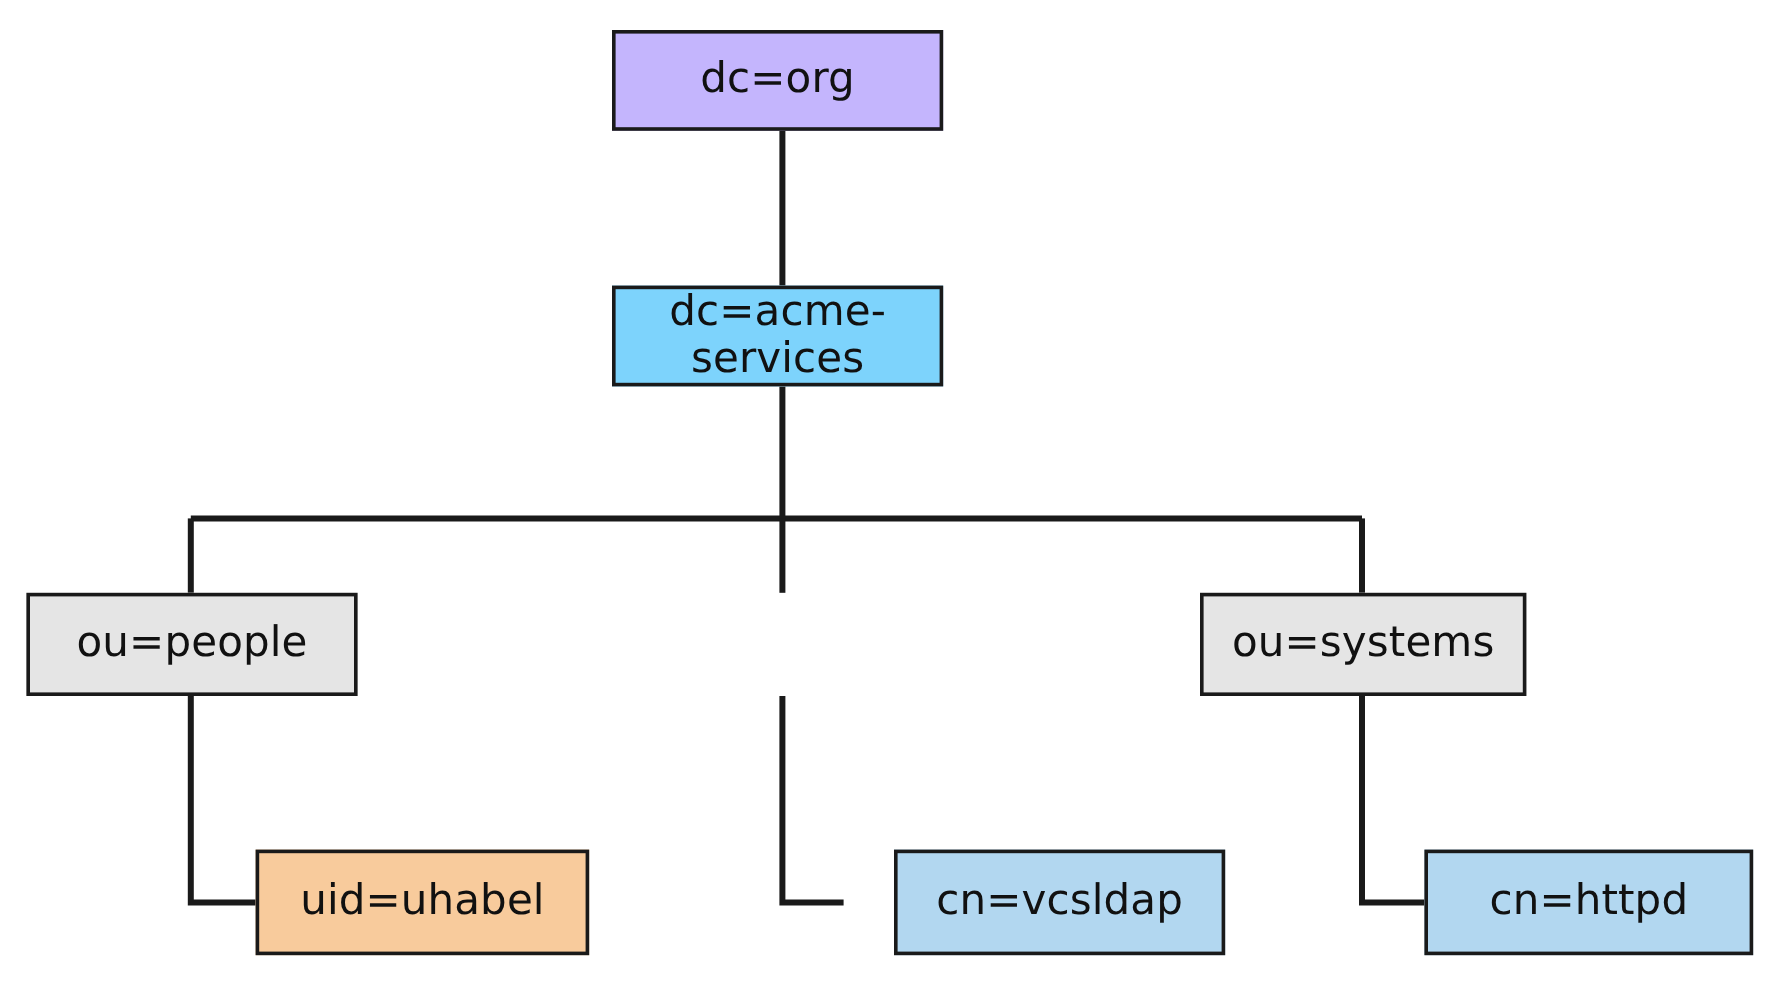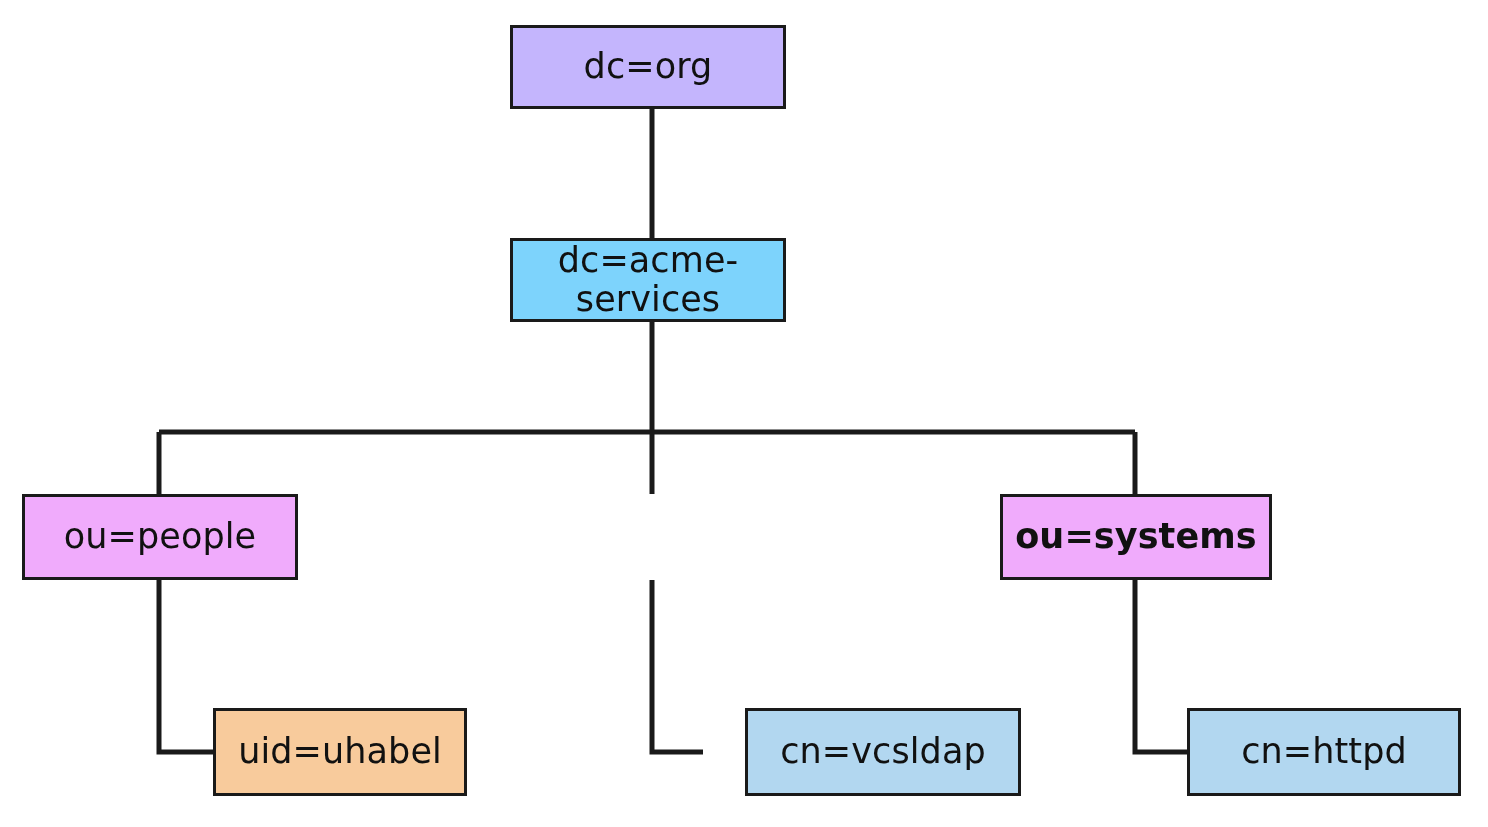--- a/index.html
+++ b/index.html
@@ -41,31 +41,31 @@
     white-space: pre-line;
     z-index: 2;
   }
   .node-label {
     display: block;
     width: 100%;
     white-space: pre-line;
   }
   .fill-root      { background: #c4b5fd; }
   .fill-domain    { background: #7dd3fc; }
-  .fill-ou        { background: #f0abfc; }
+  .fill-ou        { background: #e5e5e5; }
   .fill-user      { background: #f8cb9c; }
   .fill-service   { background: #b2d7f0; }
 
   
   .n-org       { left: 510px;  top: 25px;  width: 276px; height: 84px; }
   .n-acme      { left: 510px;  top: 238px; width: 276px; height: 84px; }
   .n-people    { left: 22px;   top: 494px; width: 276px; height: 86px; }
   .n-groups    { left: 510px;  top: 494px; width: 276px; height: 86px; }
-  .n-systems   { left: 1000px; top: 494px; width: 272px; height: 86px; font-weight: bold; }
-  .n-uhabel    { left: 213px;  top: 708px; width: 254px; height: 88px; }
+  .n-systems   { left: 1000px; top: 494px; width: 272px; height: 86px; }
+  .n-uhabel    { left: 213px;  top: 708px; width: 278px; height: 88px; }
   .n-vcsldap   { left: 745px;  top: 708px; width: 276px; height: 88px; }
   .n-httpd     { left: 1187px; top: 708px; width: 274px; height: 88px; }
 </style>
 </head>
 <body>
 
 <div id="diagram-canvas">
 
   <svg id="connector-layer" viewBox="0 0 1488 827" width="1488" height="827" aria-hidden="true">
     <g stroke="#1a1a1a" stroke-width="5" fill="none" stroke-linecap="butt" stroke-linejoin="miter">

